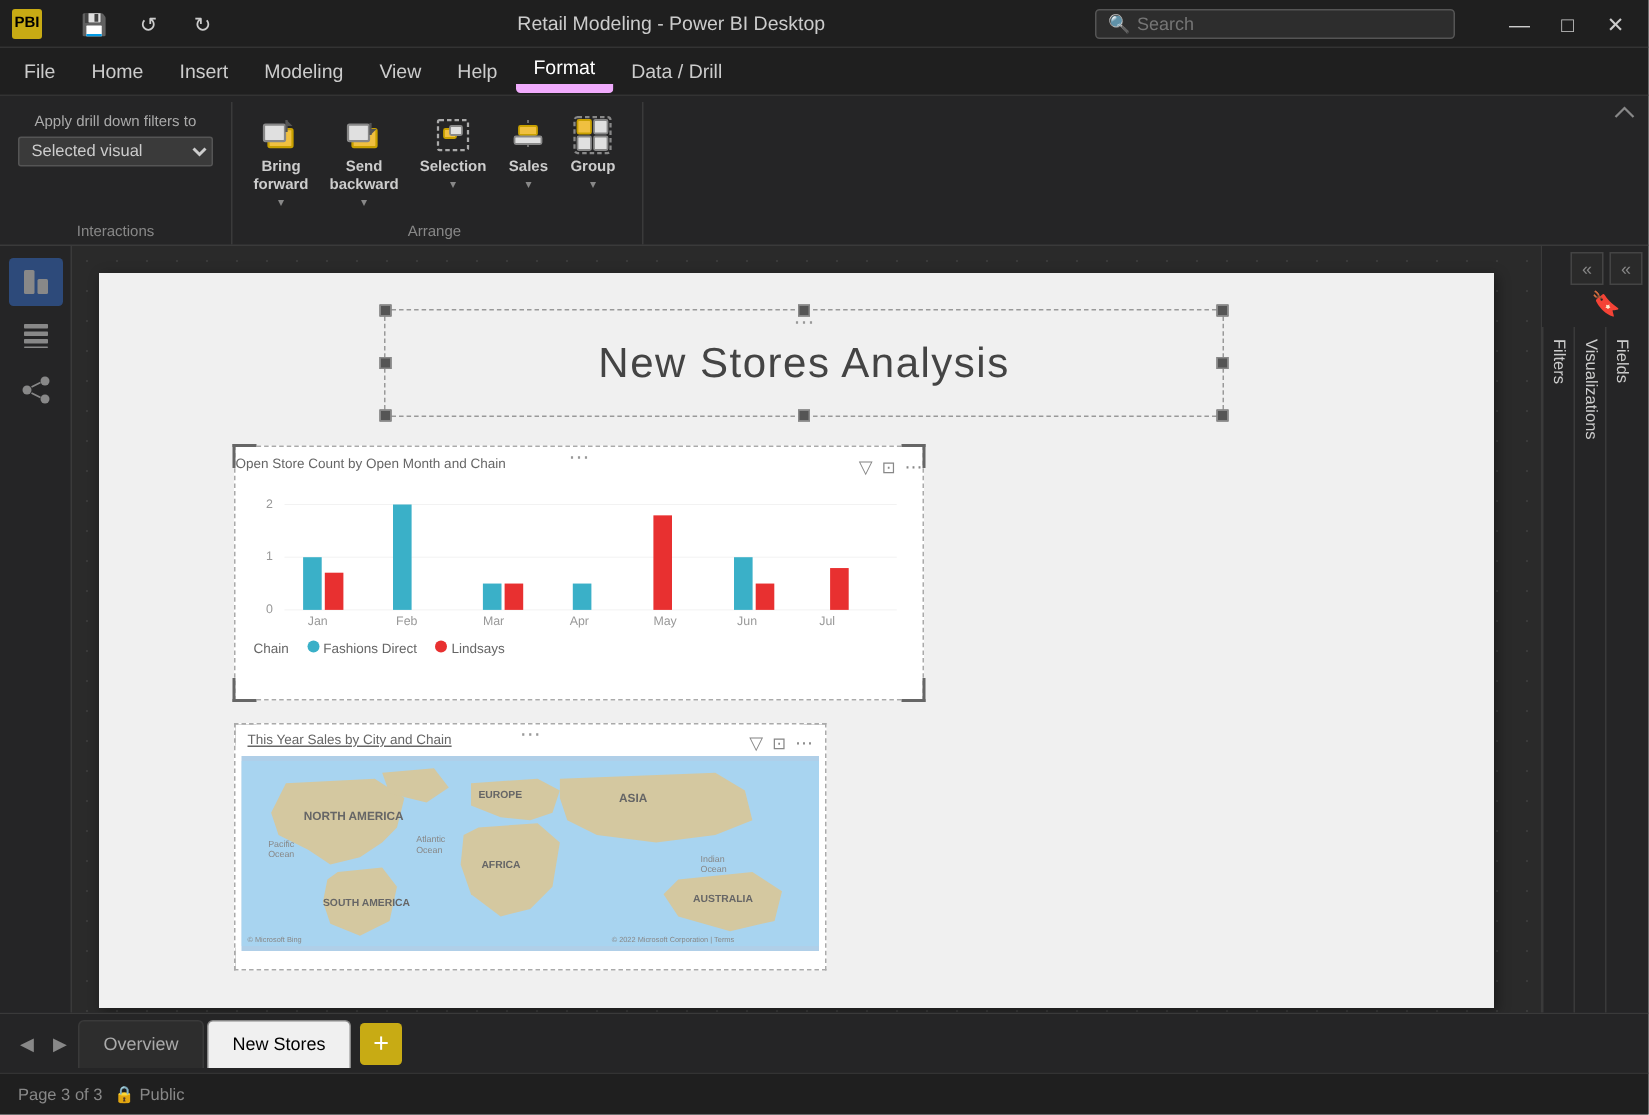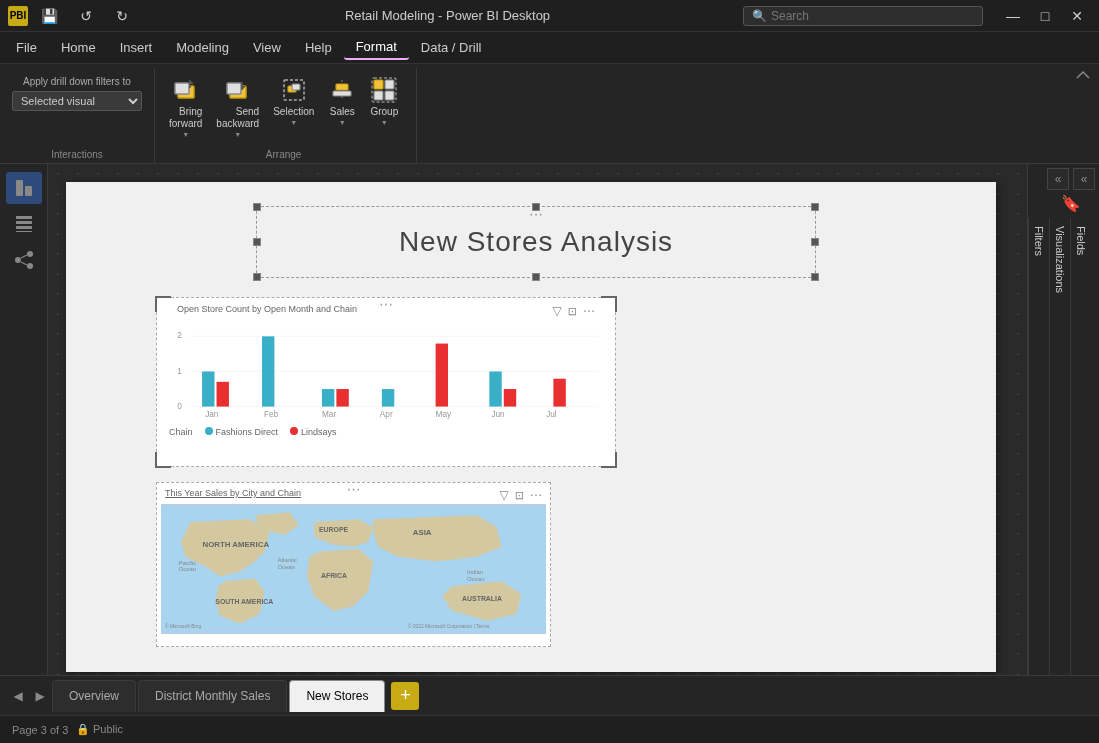--- a/index.html
+++ b/index.html
@@ -1,39 +1,39 @@
 <!DOCTYPE html>
 <html><head>
   <meta charset="utf-8">
   <style>
     * { box-sizing: border-box; margin: 0; padding: 0; }
     body { font-family: 'Segoe UI', Arial, sans-serif; background: #1e1e1e; color: #d4d4d4; width: 1099px; height: 743px; overflow: hidden; font-size: 12px; }
 
     
-    .titlebar { background: #1f1f1f; height: 32px; display: flex; align-items: center; padding: 0 8px; border-bottom: 1px solid #333; }
+    .titlebar { background: #1f1f1f; height: 32px; display: flex; align-items: center; padding: 0 8px; border-bottom: 1px solid #333; gap: 13px; }
     .titlebar-icon { width: 20px; height: 20px; margin-right: 8px; background: #c8ab14; border-radius: 2px; display: flex; align-items: center; justify-content: center; font-size: 10px; color: #000; font-weight: bold; }
     .titlebar-title { flex: 1; text-align: center; font-size: 13px; color: #ccc; }
     .titlebar-search { display: flex; align-items: center; background: #2d2d2d; border: 1px solid #555; border-radius: 3px; padding: 2px 8px; width: 240px; }
     .titlebar-search input { background: transparent; border: none; color: #ccc; font-size: 12px; outline: none; width: 200px; }
     .titlebar-controls { display: flex; gap: 4px; margin-left: 16px; }
     .titlebar-btn { width: 28px; height: 20px; display: flex; align-items: center; justify-content: center; cursor: pointer; font-size: 14px; color: #ccc; border-radius: 2px; }
 
     
     .menubar { background: #1f1f1f; height: 32px; display: flex; align-items: center; padding: 0 4px; border-bottom: 1px solid #333; }
     .menu-item { padding: 4px 12px; font-size: 13px; color: #ccc; cursor: pointer; border-radius: 3px; }
-    .menu-item.active { color: #fff; border-bottom: 2px solid #f0abfc; }
+    .menu-item.active { color: #fff; border-bottom: 6px solid #f0abfc; }
 
     
     .ribbon { background: #252526; height: 100px; border-bottom: 1px solid #3a3a3a; display: flex; align-items: stretch; padding: 4px 8px 0; gap: 4px; }
     .ribbon-group { display: flex; flex-direction: column; align-items: flex-start; border-right: 1px solid #3a3a3a; padding: 0 12px 0 4px; }
     .ribbon-group-label { font-size: 10px; color: #888; margin-top: auto; padding-bottom: 3px; text-align: center; width: 100%; }
     .ribbon-items { display: flex; align-items: flex-start; gap: 4px; padding-top: 4px; }
     .ribbon-btn { display: flex; flex-direction: column; align-items: center; cursor: pointer; padding: 4px 6px; border-radius: 3px; min-width: 40px; }
     .ribbon-btn .icon { width: 28px; height: 28px; margin-bottom: 2px; }
-    .ribbon-btn .label { font-size: 10px; color: #ccc; text-align: right; line-height: 1.2; }
+    .ribbon-btn .label { font-size: 10px; color: #ccc; text-align: center; line-height: 1.2; font-weight: bold; }
 
     
     .edit-interactions { display: flex; flex-direction: column; align-items: center; padding: 8px 12px; cursor: pointer; border-radius: 3px; }
     .edit-interactions .big-icon { width: 36px; height: 36px; margin-bottom: 4px; }
     .edit-interactions .label { font-size: 10px; color: #ccc; text-align: center; }
 
     
     .left-nav { width: 48px; background: #252526; border-right: 1px solid #3a3a3a; display: flex; flex-direction: column; align-items: center; padding: 8px 0; gap: 4px; }
     .nav-icon { width: 36px; height: 32px; display: flex; align-items: center; justify-content: center; cursor: pointer; border-radius: 3px; }
     .nav-icon.active { background: #2d4a7a; }
@@ -247,21 +247,21 @@
       <div style="position:absolute;top:115px;left:90px;width:460px;height:170px;background:#fff;border:1.5px dashed #aaa;">
 
         <div class="corner-handle tl"></div>
         <div class="corner-handle tr"></div>
         <div class="corner-handle bl"></div>
         <div class="corner-handle br"></div>
 
         <div style="position:absolute;top:-2px;left:50%;transform:translateX(-50%);display:flex;gap:4px;">
           <span style="color:#999;font-size:14px;">⋯</span>
         </div>
-        <div style="display:flex;justify-content:space-between;padding:6px 20px 2px;">
+        <div style="display:flex;justify-content:space-between;padding:6px 0 2px;">
           <span style="font-size:9px;color:#666;">Open Store Count by Open Month and Chain</span>
           <div style="display:flex;gap:6px;align-items:center;">
             <span style="color:#888;font-size:12px;">▽</span>
             <span style="color:#888;font-size:11px;">⊡</span>
             <span style="color:#888;font-size:12px;">⋯</span>
           </div>
         </div>
 
         <div style="padding:4px 12px;height:105px;">
           <svg viewBox="0 0 420 90" xmlns="http://www.w3.org/2000/svg" style="width:100%;height:100%;">
@@ -385,21 +385,20 @@
     </div>
   </div>
 </div>
 
 <div class="page-tabs">
   <div class="status-nav">
     <div class="status-nav-btn">◀</div>
     <div class="status-nav-btn">▶</div>
   </div>
   <div class="page-tab">Overview</div>
-  <div class="page-tab">District Monthly Sales</div>
   <div class="page-tab active">New Stores</div>
   <div class="page-tab-add">+</div>
 </div>
 
 <div class="statusbar">
   <span>Page 3 of 3</span>
   <span>🔒 Public</span>
 </div>
 
 </body></html>

